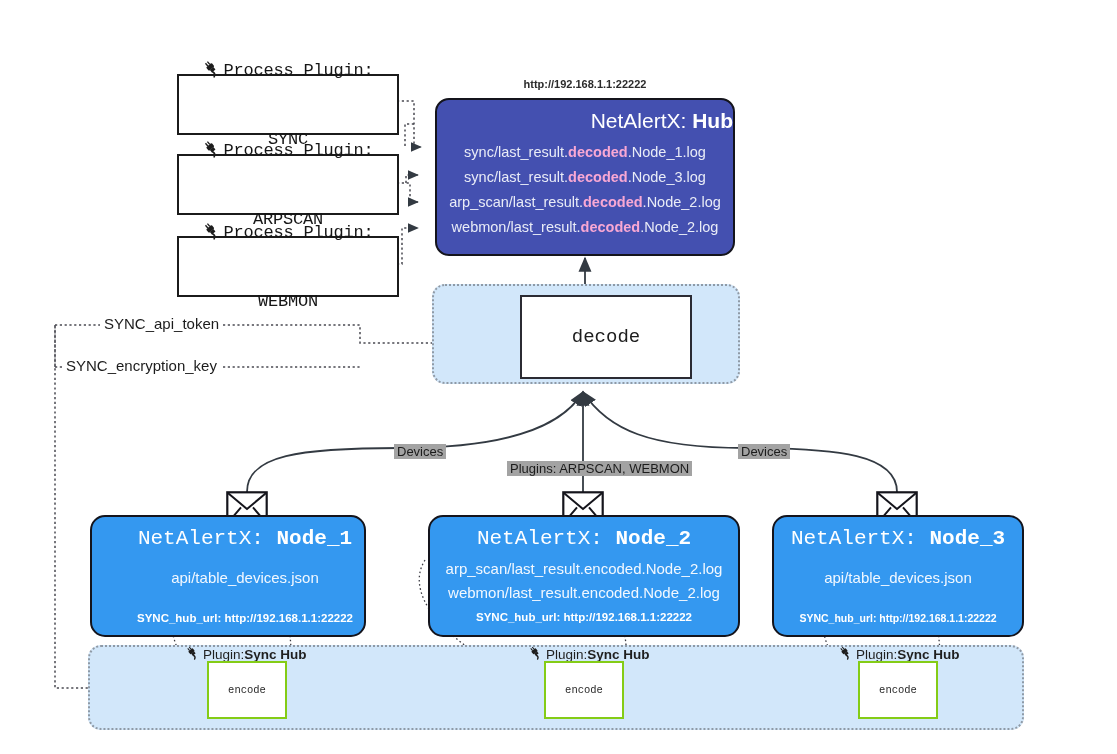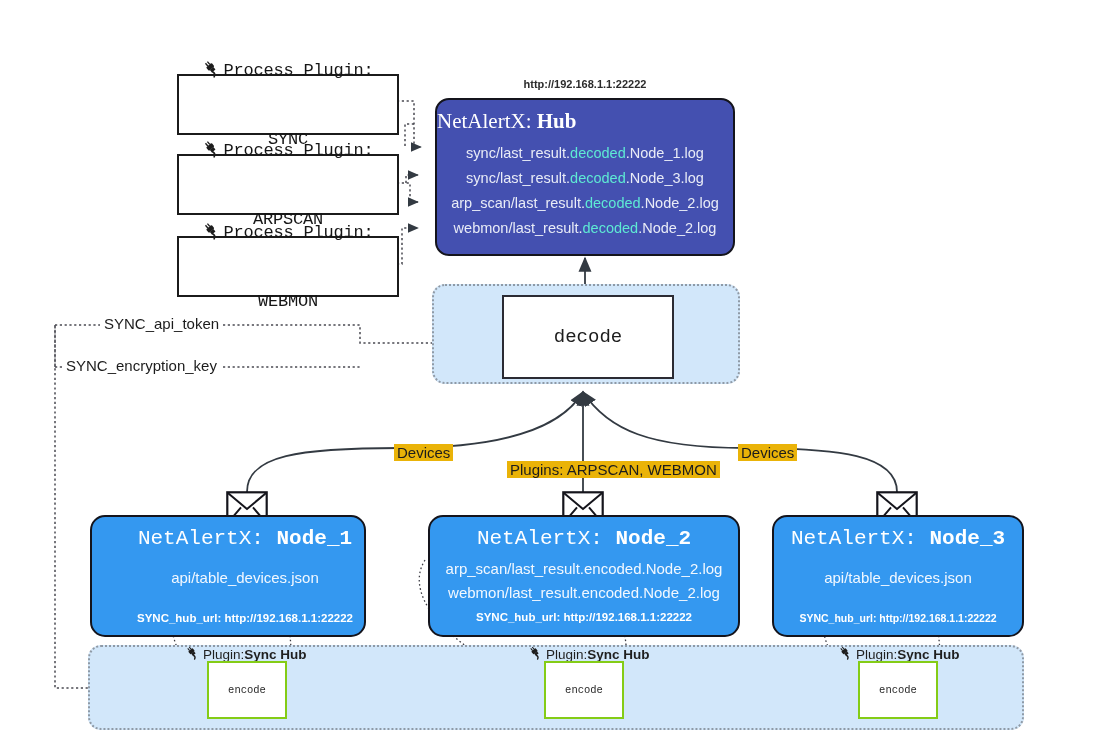--- a/index.html
+++ b/index.html
@@ -23,37 +23,37 @@
   .procbox .l1 .plug{margin-right:2px;display:inline-block;vertical-align:middle;}
   .procbox .l2{white-space:nowrap;}
 
   
   #huburl{font-size:11px;font-weight:bold;color:#2b2b2b;white-space:nowrap;}
   #hub{
     width:300px;height:158px;border-radius:14px;background:#4450b0;border:2.5px solid #14141c;
     box-sizing:border-box;padding-top:9px;
   }
   #hub .hubtitle{
-    font-family:Liberation Serif, serif;font-size:21px;color:#ffffff;text-align:left;
+    font-family:Liberation Sans, sans-serif;font-size:21px;color:#ffffff;text-align:right;
     letter-spacing:0px;white-space:nowrap;
   }
   #hub .hubtitle b{font-weight:bold;}
   #hub .logs{margin-top:7px;}
   #hub .logline{
     font-size:14.5px;color:#e9ecf7;white-space:nowrap;text-align:center;line-height:1.72;
   }
-  #hub .logline b{color:#5eead4;font-weight:normal;}
+  #hub .logline b{color:#f9a8d4;font-weight:bold;}
 
   
   #decodeband{
     left:432px;top:284px;width:308px;height:100px;background:#d2e7fa;
     border:2px dotted #8f9aa6;border-radius:13px;box-sizing:border-box;
   }
   #decodebox{
-    left:502px;top:295px;width:168px;height:80px;background:#ffffff;border:2px solid #2b2b33;
+    left:520px;top:295px;width:168px;height:80px;background:#ffffff;border:2px solid #2b2b33;
     display:flex;align-items:center;justify-content:center;
     font-family:"Liberation Mono",monospace;font-size:19px;color:#1d1d1d;text-align:center;
   }
 
   
   .node{
     border-radius:15px;background:#3498f0;border:2.5px solid #14141c;box-sizing:border-box;
     color:#ffffff;padding-top:10px;
   }
   .node .ntitle{
@@ -71,21 +71,21 @@
   .pluglabel{font-size:13.5px;color:#1f1f1f;white-space:nowrap;display:flex;align-items:center;}
   .pluglabel .plug{margin-right:3px;}
   .pluglabel b{font-weight:bold;}
   .encbox{
     width:76px;height:54px;background:#ffffff;border:2px solid #84cc16;
     display:flex;align-items:center;justify-content:center;
     font-family:"Liberation Mono",monospace;font-size:10.5px;color:#2a2a2a;
   }
 
   
-  .edgelabel{font-size:15px;color:#1c1c1c;white-space:nowrap;background:#eab308;padding:0 3px;}
+  .edgelabel{font-size:13px;color:#1c1c1c;white-space:nowrap;background:#a3a3a3;padding:0 3px;}
   .keylabel{font-size:15px;color:#1c1c1c;white-space:nowrap;background:#ffffff;padding:0 4px;}
 
   svg.ov{position:absolute;left:0;top:0;width:1117px;height:754px;pointer-events:none;}
 </style>
 </head>
 <body>
 
 <div id="stage">
 
   <svg class="ov" viewBox="0 0 1117 754">

